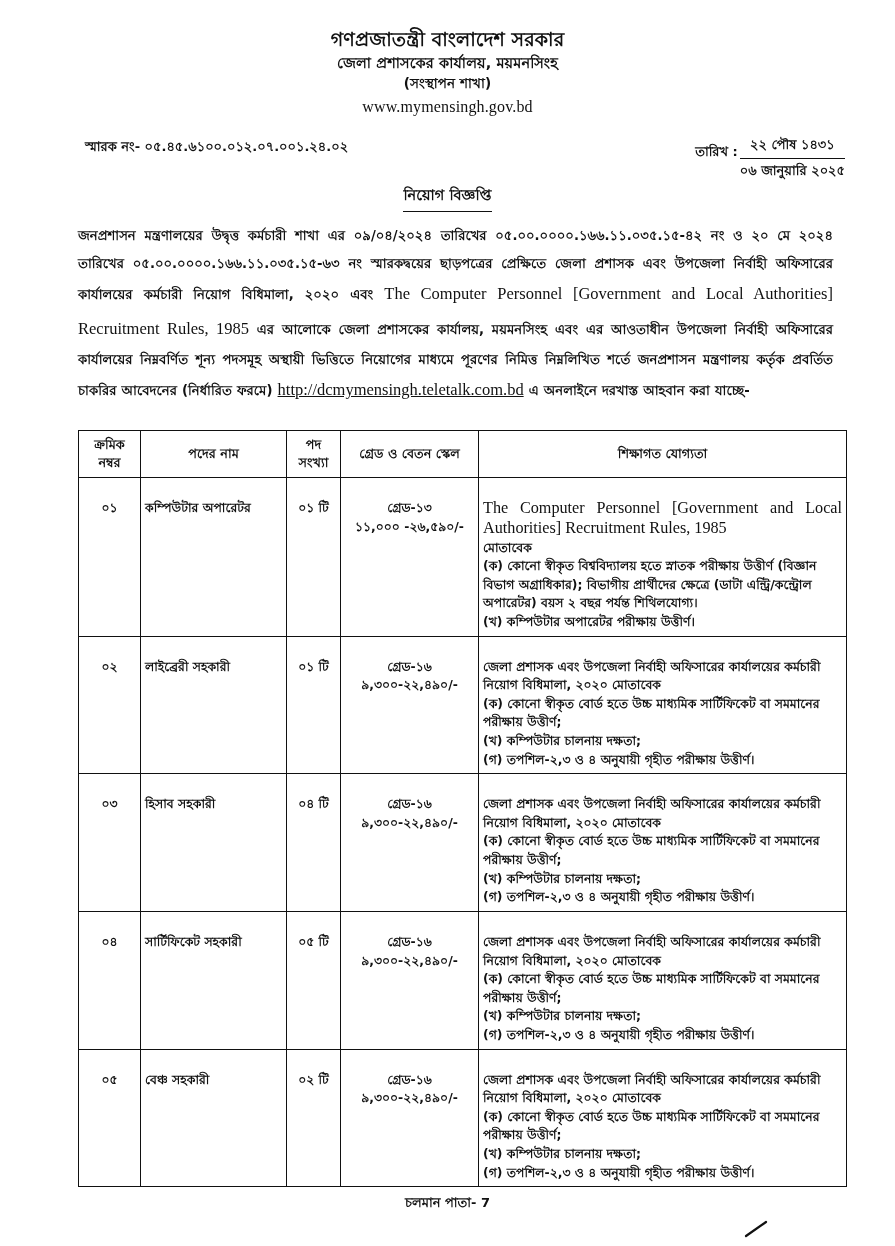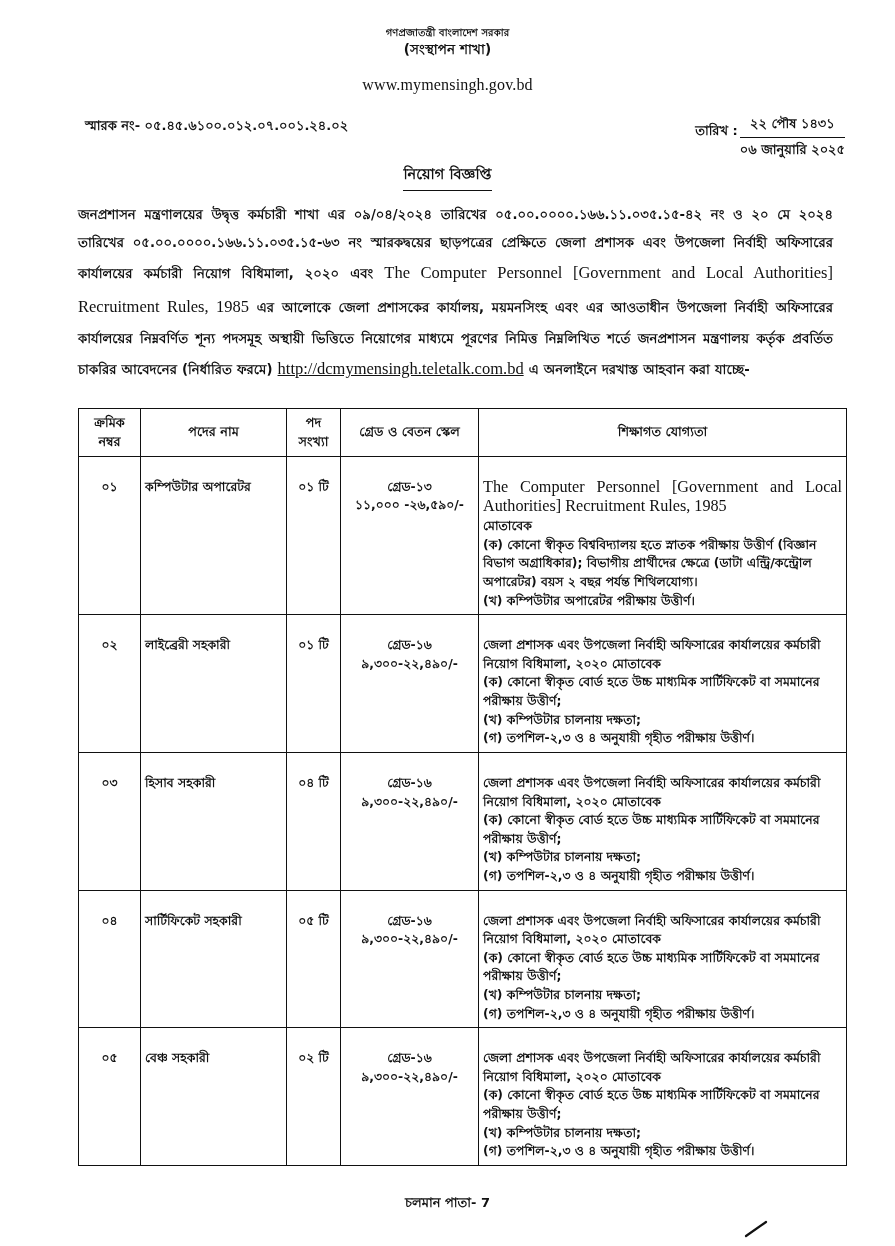--- a/index.html
+++ b/index.html
@@ -21,31 +21,31 @@
   }
   
   .header {
     text-align: center;
     padding-top: 26px;
     line-height: 1.42;
   }
   .header .ln {
     font-family: "DejaVu Sans", sans-serif;
     font-weight: 700;
-    font-size: 10px;
+    font-size: 19px;
     letter-spacing: .1px;
   }
   .header .ln2 { font-size: 14.5px; }
   .header .ln3 { font-size: 13.5px; }
   .header .url {
     font-family: "Liberation Serif", serif;
     font-weight: 400;
     font-size: 16px;
     letter-spacing: .15px;
-    margin-top: 15px;
+    margin-top: 3px;
   }
 
   
   .memorow {
     position: relative;
     margin-top: 17px;
     height: 46px;
   }
   .memo {
     position: absolute;
@@ -176,20 +176,21 @@
     height: 18px;
   }
 </style>
 </head>
 <body>
 
 <div class="page">
 
   <div class="header">
     <div class="ln">গণপ্রজাতন্ত্রী বাংলাদেশ সরকার</div>
+    <div class="ln ln2">জেলা প্রশাসকের কার্যালয়, ময়মনসিংহ</div>
     <div class="ln ln3">(সংস্থাপন শাখা)</div>
     <div class="url">www.mymensingh.gov.bd</div>
   </div>
 
   <div class="memorow">
     <div class="memo">স্মারক নং- ০৫.৪৫.৬১০০.০১২.০৭.০০১.২৪.০২</div>
     <div class="dateblock">
       <div class="datelabel">তারিখ :</div>
       <div class="datevals">
         <div class="d1">২২ পৌষ ১৪৩১</div>

